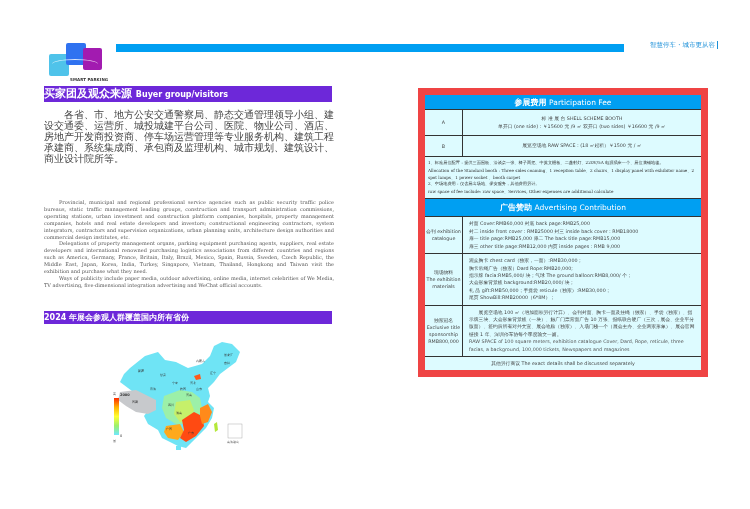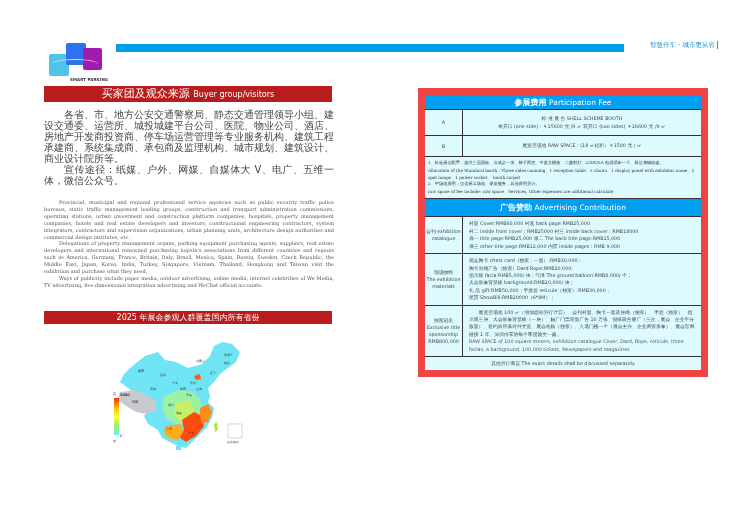--- a/index.html
+++ b/index.html
@@ -11,21 +11,21 @@
   .logo .sq1 { position: absolute; left: 3px; top: 13px; width: 20px; height: 22px; background: #4fc3ea; border-radius: 2px; }
   .logo .sq2 { position: absolute; left: 20px; top: 2px; width: 20px; height: 22px; background: #2f72f0; border-radius: 2px; }
   .logo .sq3 { position: absolute; left: 37px; top: 7px; width: 19px; height: 22px; background: #a21bb0; border-radius: 2px; }
   .logo .arc { position: absolute; left: 6px; top: 18px; width: 46px; height: 10px; border-top: 1px solid rgba(255,255,255,0.8); border-radius: 50% 50% 0 0; }
   .logo .logo-text { position: absolute; left: 24px; top: 36px; font-size: 4px; font-weight: bold; color: #333; white-space: nowrap; letter-spacing: 0.1px; }
   .header-bar { position: absolute; left: 116px; top: 44px; width: 508px; height: 8px; background: #009ff2; }
   .slogan { position: absolute; left: 630px; top: 41px; font-size: 6.5px; color: #1a8fd8; white-space: nowrap; margin-left: 20px; }
   .slogan-sep { display: inline-block; width: 1px; height: 8px; background: #1a8fd8; margin-left: 2px; vertical-align: middle; }
 
   
-  .sec-title { position: absolute; background: #b91c1c; color: #fff; text-align: center; white-space: nowrap; }
+  .sec-title { position: absolute; background: #6d28d9; color: #fff; white-space: nowrap; font-weight: bold; }
   .left-title { left: 44px; top: 86px; width: 288px; height: 16px; font-size: 11px; line-height: 16px; }
   .left-title .en { font-size: 8px; }
   .cn-para { position: absolute; left: 44px; top: 109px; width: 290px; font-size: 10px; line-height: 11px; color: #444; text-align: justify; }
   .cn-para p { text-indent: 2em; }
   .en-para { position: absolute; left: 44px; top: 199px; width: 290px; font-family: "DejaVu Serif", serif; font-size: 5px; line-height: 6.9px; color: #555; text-align: justify; }
   .en-para p { text-indent: 3em; }
   .map-title { left: 44px; top: 311px; width: 288px; height: 13px; font-size: 8px; line-height: 13px; }
 
   .map { position: absolute; left: 110px; top: 338px; width: 140px; height: 120px; }
   .legend { position: absolute; left: 114px; top: 393px; width: 16px; height: 55px; }
@@ -60,29 +60,28 @@
 </div>
 <div class="header-bar"></div>
 <div class="slogan"><span>智慧停车・城市更从容</span><span class="slogan-sep"></span></div>
 
 <div class="sec-title left-title">
   <span>买家团及观众来源</span>
   <span class="en">Buyer  group/visitors</span>
 </div>
 <div class="cn-para">
   <p>各省、市、地方公安交通警察局、静态交通管理领导小组、建设交通委、运营所、城投城建平台公司、医院、物业公司、酒店、房地产开发商投资商、停车场运营管理等专业服务机构、建筑工程承建商、系统集成商、承包商及监理机构、城市规划、建筑设计、商业设计院所等。</p>
-  <p>宣传途径：纸媒、户外、网媒、自媒体大 V、电广、五维一体，微信公众号。</p>
 </div>
 <div class="en-para">
   <p>Provincial, municipal and regional professional service agencies such as public security traffic police bureaus, static traffic management leading groups, construction and transport administration commissions, operating stations, urban investment and construction platform companies, hospitals, property management companies, hotels and real estate developers and investors; constructional engineering contractors, system integrators, contractors and supervision organizations, urban planning units, architecture design authorities and commercial design institutes, etc.</p>
   <p>Delegations of property management organs, parking equipment purchasing agents, suppliers, real estate developers and international renowned purchasing logistics associations from different countries and regions such as America, Germany, France, Britain, Italy, Brazil, Mexico, Spain, Russia, Sweden, Czech Republic, the Middle East, Japan, Korea, India, Turkey, Singapore, Vietnam, Thailand, Hongkong and Taiwan visit the exhibition and purchase what they need.</p>
   <p>Ways of publicity include paper media, outdoor advertising, online media, internet celebrities of We Media, TV advertising, five-dimensional integration advertising and WeChat official accounts.</p>
 </div>
 
-<div class="sec-title map-title">2025 年展会参观人群覆盖国内所有省份</div>
+<div class="sec-title map-title">2024 年展会参观人群覆盖国内所有省份</div>
 
 <svg class="map" viewBox="0 0 140 120" xmlns="http://www.w3.org/2000/svg">
 
   <path d="M20 30 L35 18 L48 14 L55 22 L66 24 L78 30 L92 26 L100 18 L104 8 L112 4 L122 6 L130 14 L126 24 L118 30 L110 36 L104 44 L98 50 L100 58 L98 64 L104 70 L102 80 L96 90 L88 98 L82 104 L76 110 L68 108 L60 104 L52 100 L48 92 L38 86 L34 78 L40 70 L36 62 L26 56 L18 50 L10 44 L14 36 Z" fill="#6fe4f5"></path>
 
   <path d="M10 54 L26 52 L38 58 L46 62 L46 72 L38 76 L26 74 L16 68 L8 62 Z" fill="#c7c9cc"></path>
 
   <path d="M54 58 L70 52 L82 54 L90 60 L92 70 L88 80 L78 86 L66 86 L56 80 L52 70 Z" fill="#9cf0a8"></path>
 
   <path d="M66 64 L80 62 L84 72 L80 82 L70 84 L64 76 Z" fill="#c6f06a"></path>

